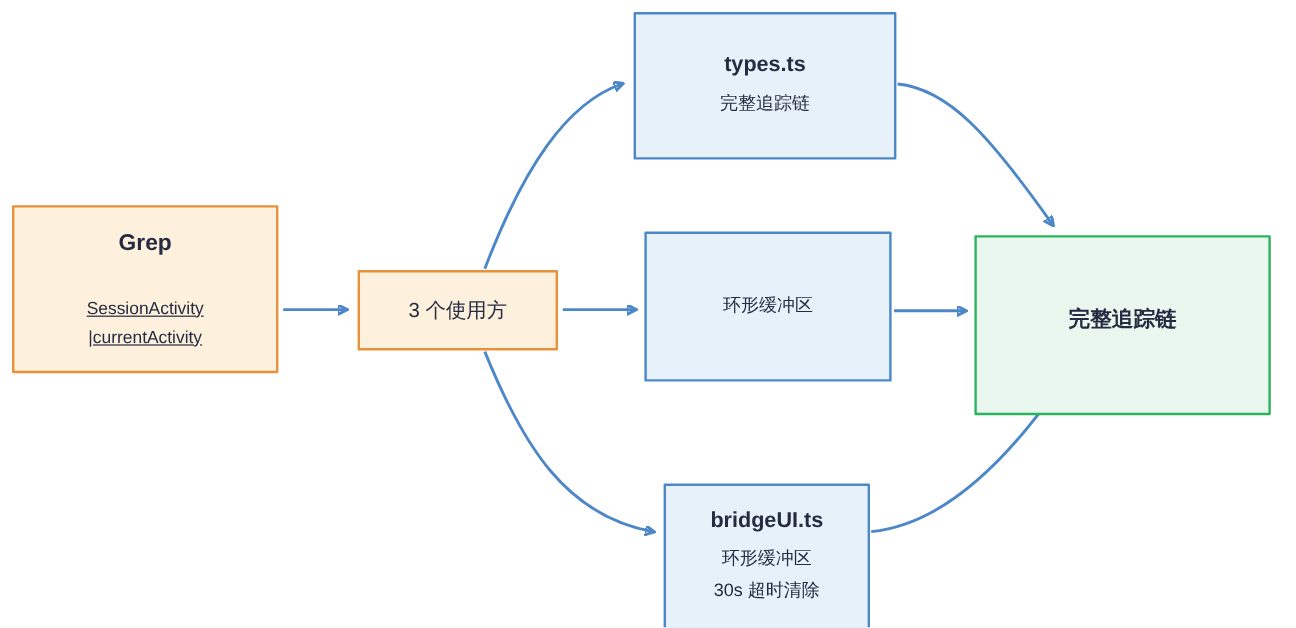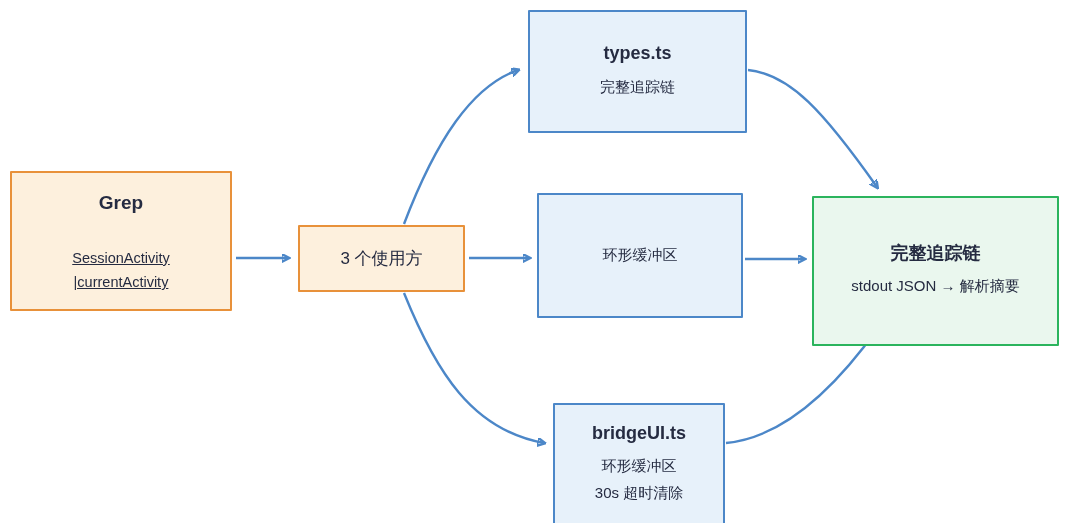--- a/index.html
+++ b/index.html
@@ -78,16 +78,15 @@
   </div>
 
   <div class="node blue node-bridge-ui">
     <div class="title">bridgeUI.ts</div>
     <div class="body-line">环形缓冲区</div>
     <div class="body-line">30s 超时清除</div>
   </div>
 
   <div class="node green node-result">
     <div class="title">完整追踪链</div>
-    <div class="body-line">stdout JSON → 解析摘要</div>
   </div>
 
 </div>
 
 </body></html>

